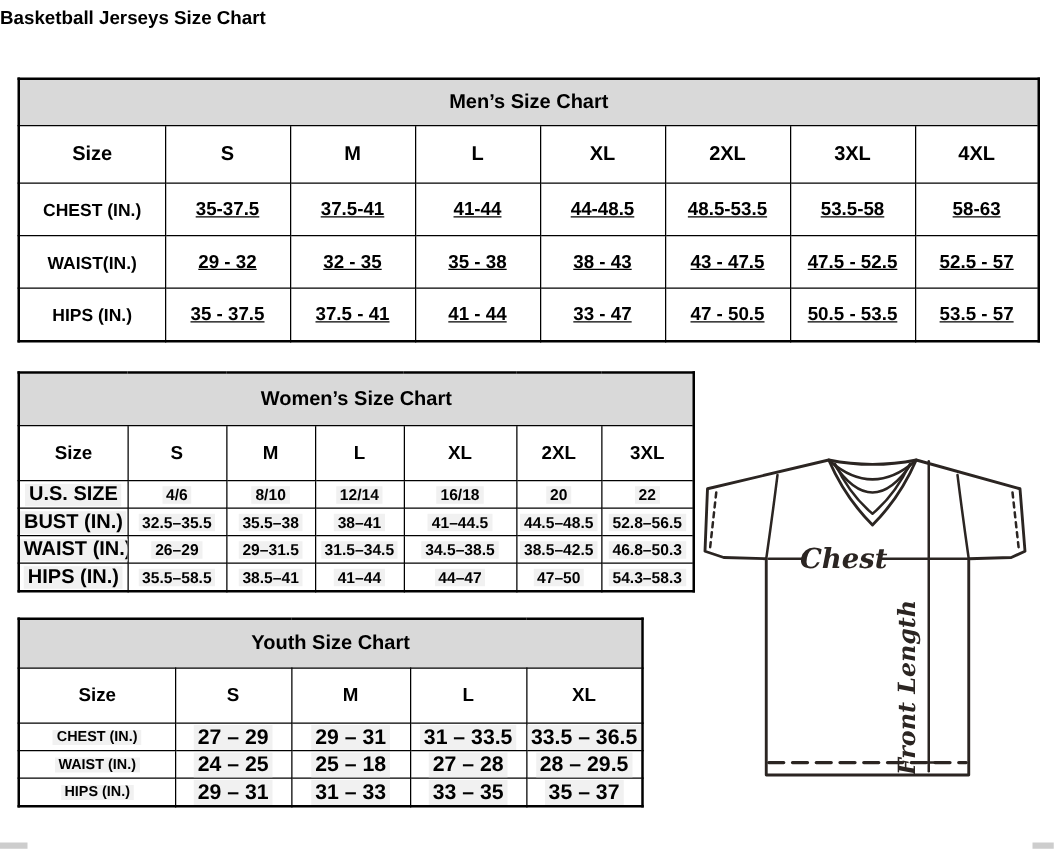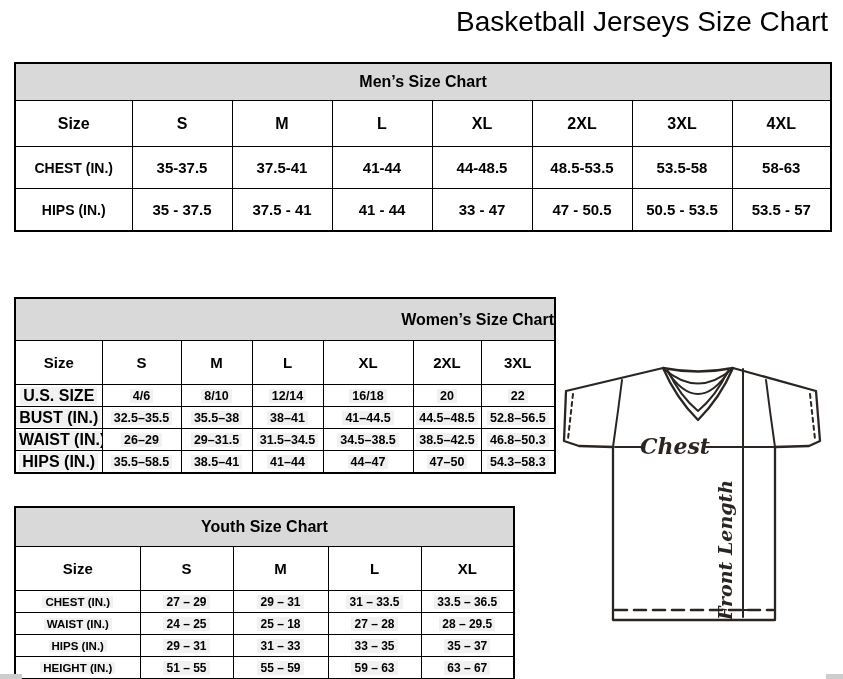--- a/index.html
+++ b/index.html
@@ -1,53 +1,53 @@
 <!DOCTYPE html>
 <html><head>
 <meta charset="utf-8">
 <style>
   html,body{margin:0;padding:0;}
   body{
     width:843px;height:679px;position:relative;background:#ffffff;
     font-family:"Liberation Sans",sans-serif;color:#000;overflow:hidden;
   }
   .page-title{
-    position:absolute;top:6px;left:0;width:828px;text-align:right;
-    font-size:28px;font-weight:normal;letter-spacing:0px;
+    position:absolute;top:6px;left:0;width:828px;text-align:left;
+    font-size:15px;font-weight:bold;letter-spacing:0px;
   }
   table.sizechart{
     position:absolute;border-collapse:collapse;table-layout:fixed;
     background:#fff;
   }
   table.sizechart th,table.sizechart td{
     border:1px solid #000;text-align:center;vertical-align:middle;
     font-weight:bold;padding:0;overflow:hidden;white-space:nowrap;
   }
   table.sizechart{border:2px solid #000;}
   .chart-title-cell{
     background:#d9d9d9;font-size:16px;font-weight:bold;
   }
   
   #mens-table{left:14px;top:62px;width:816px;padding-left:47px;}
   #mens-table .chart-title-cell{height:36px;}
   #mens-table .size-row th{height:45px;font-size:16px;}
   #mens-table .data-row th{height:41px;font-size:14px;}
-  #mens-table .data-row td{font-size:15px;}
+  #mens-table .data-row td{font-size:15px;text-decoration:underline;}
   
   #womens-table{left:14px;top:297px;width:540px;}
-  #womens-table .chart-title-cell{height:41px;text-align:right;}
+  #womens-table .chart-title-cell{height:41px;}
   #womens-table .size-row th{height:43px;font-size:15px;}
   #womens-table .data-row th{height:21px;font-size:16px;}
   #womens-table .data-row td{font-size:12.5px;text-align:center;}
   
-  #youth-table{left:14px;top:494px;width:499px;margin-top:12px;}
+  #youth-table{left:14px;top:494px;width:499px;}
   #youth-table .chart-title-cell{height:38px;}
   #youth-table .size-row th{height:43px;font-size:15px;}
   #youth-table .data-row th{height:21px;font-size:11.5px;}
-  #youth-table .data-row td{font-size:12px;}
+  #youth-table .data-row td{font-size:17px;}
   .hl{background:#f1f1f1;padding:0 3px;display:inline-block;}
   
   #jersey{position:absolute;left:558px;top:360px;}
   .jersey-text{
     font-family:"DejaVu Serif","Liberation Serif",serif;
     font-style:italic;font-weight:bold;fill:#2b2522;
   }
   .scroll-artifact{
     position:absolute;height:5px;background:#cdcdcd;bottom:0;
   }
@@ -86,20 +86,30 @@
   </tr>
   <tr class="data-row">
     <th>CHEST (IN.)</th>
     <td>35-37.5</td>
     <td>37.5-41</td>
     <td>41-44</td>
     <td>44-48.5</td>
     <td>48.5-53.5</td>
     <td>53.5-58</td>
     <td>58-63</td>
+  </tr>
+  <tr class="data-row">
+    <th>WAIST(IN.)</th>
+    <td>29 - 32</td>
+    <td>32 - 35</td>
+    <td>35 - 38</td>
+    <td>38 - 43</td>
+    <td>43 - 47.5</td>
+    <td>47.5 - 52.5</td>
+    <td>52.5 - 57</td>
   </tr>
   <tr class="data-row">
     <th>HIPS (IN.)</th>
     <td>35 - 37.5</td>
     <td>37.5 - 41</td>
     <td>41 - 44</td>
     <td>33 - 47</td>
     <td>47 - 50.5</td>
     <td>50.5 - 53.5</td>
     <td>53.5 - 57</td>
@@ -202,27 +212,20 @@
     <td><span class="hl">27 – 28</span></td>
     <td><span class="hl">28 – 29.5</span></td>
   </tr>
   <tr class="data-row">
     <th><span class="hl">HIPS (IN.)</span></th>
     <td><span class="hl">29 – 31</span></td>
     <td><span class="hl">31 – 33</span></td>
     <td><span class="hl">33 – 35</span></td>
     <td><span class="hl">35 – 37</span></td>
   </tr>
-  <tr class="data-row">
-    <th><span class="hl">HEIGHT (IN.)</span></th>
-    <td><span class="hl">51 – 55</span></td>
-    <td><span class="hl">55 – 59</span></td>
-    <td><span class="hl">59 – 63</span></td>
-    <td><span class="hl">63 – 67</span></td>
-  </tr>
 </tbody>
   </table>
 
 <svg id="jersey" width="280" height="268" viewBox="0 0 280 268">
   <g stroke="#2b2522" fill="none" stroke-width="2.3" stroke-linejoin="round" stroke-linecap="round">
 
     <path fill="#ffffff" d="M 105,8 L 8,31 L 6,81 L 21,86 L 55,87 L 55,260 L 217,260 L 217,87 L 251,86 L 262,81 L 258,31 L 175,8 Q 140,15 105,8 Z"></path>
 
     <path stroke-width="2" d="M 55,87 Q 60,52 64,20"></path>
     <path stroke-width="2" d="M 217,87 Q 212,52 208,20"></path>

